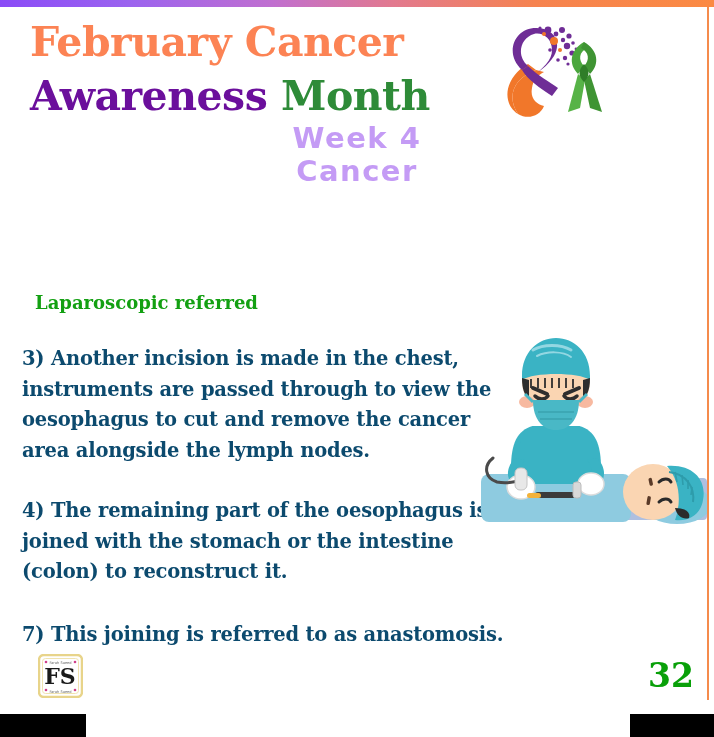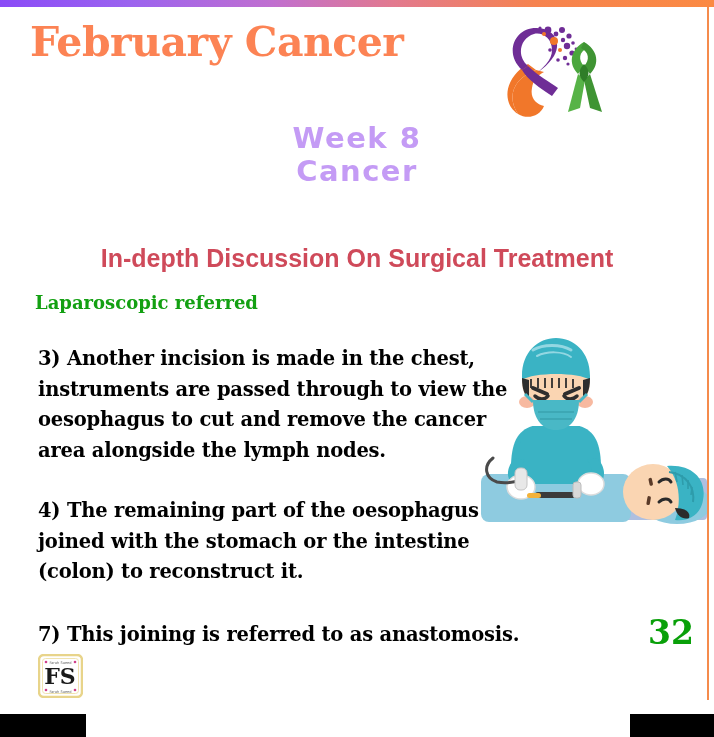--- a/index.html
+++ b/index.html
@@ -105,23 +105,23 @@
     left: 35px;
     font-family: "DejaVu Serif", serif;
     font-weight: bold;
     font-size: 18px;
     color: #13a012;
   }
 
   
   .body-block {
     position: absolute;
-    left: 38px;
+    left: 22px;
     width: 505px;
-    color: #000000;
+    color: #0c4a6e;
     font-family: "DejaVu Serif", serif;
     font-weight: bold;
     font-size: 19.5px;
     line-height: 30.5px;
     letter-spacing: -0.2px;
   }
   .para-3 { top: 344px; width: 500px; }
   .para-4 { top: 496px; width: 510px; }
   .para-5 { top: 620px; width: 510px; }
 
@@ -140,21 +140,21 @@
     left: 38px;
     top: 654px;
     width: 45px;
     height: 28px;
   }
 
   
   .page-number {
     position: absolute;
     left: 648px;
-    top: 613px;
+    top: 656px;
     font-family: "DejaVu Serif", serif;
     font-weight: bold;
     font-size: 33px;
     color: #09a009;
   }
 
   
   .blk {
     position: absolute;
     background: #000000;
@@ -173,20 +173,24 @@
 
   <div class="right-rule"></div>
 
   <div class="header">
 
     <div class="hdr-line hdr-line1">
       <span class="hdr-feb">February</span>
       <span class="hdr-feb">Cancer</span>
     </div>
 
+    <div class="hdr-line hdr-line2">
+      <span class="hdr-aware">Awareness</span>
+      <span class="hdr-month">Month</span>
+    </div>
 
     <div class="ribbons">
       <svg width="118" height="100" viewBox="0 0 118 100">
 
         <path d="M36 44 C14 56, 8 82, 26 94 C14 76, 22 58, 44 50 Z" fill="#f1772a"></path>
         <path d="M44 50 C22 58, 14 76, 26 94 C36 100, 48 96, 52 86 C44 84, 38 78, 40 68 C41 60, 46 55, 52 52 Z" fill="#f1772a"></path>
 
         <path d="M30 50 C12 34, 22 8, 44 8 C62 8, 70 22, 62 36 C56 46, 46 52, 36 60
                  C52 48, 60 40, 60 30 C60 18, 50 12, 42 14 C28 18, 24 36, 36 46 Z" fill="#6f2d96"></path>
         <path d="M36 46 C46 56, 58 62, 66 68 L60 76 C48 68, 36 60, 30 50 Z" fill="#6f2d96"></path>
@@ -216,25 +220,24 @@
           <path d="M92 22 C106 30, 108 44, 98 54 L92 46 C98 40, 97 32, 89 28 Z" fill="#3f9433"></path>
           <path d="M86 54 L76 92 L88 88 L93 60 Z" fill="#57b347"></path>
           <path d="M98 54 L110 92 L98 88 L92 60 Z" fill="#3f9433"></path>
           <path d="M92 44 C86 50, 86 56, 92 62 C98 56, 98 50, 92 44 Z" fill="#2f7d28"></path>
         </g>
       </svg>
     </div>
   </div>
 
   <div class="week-title">
-    <div>Week 8</div>
+    <div>Week 4</div>
     <div>Cancer</div>
   </div>
 
-  <div class="section-heading">In-depth Discussion On Surgical Treatment</div>
 
   <div class="sub-heading">Laparoscopic referred</div>
 
   <div class="body-block para-3">3) Another incision is made in the chest, instruments are passed through to view the oesophagus to cut and remove the cancer area alongside the lymph nodes.</div>
   <div class="body-block para-4">4) The remaining part of the oesophagus is joined with the stomach or the intestine (colon) to reconstruct it.</div>
   <div class="body-block para-5">7) This joining is referred to as anastomosis.</div>
 
   <div class="illustration">
     <svg width="226" height="196" viewBox="0 0 226 196">
 

